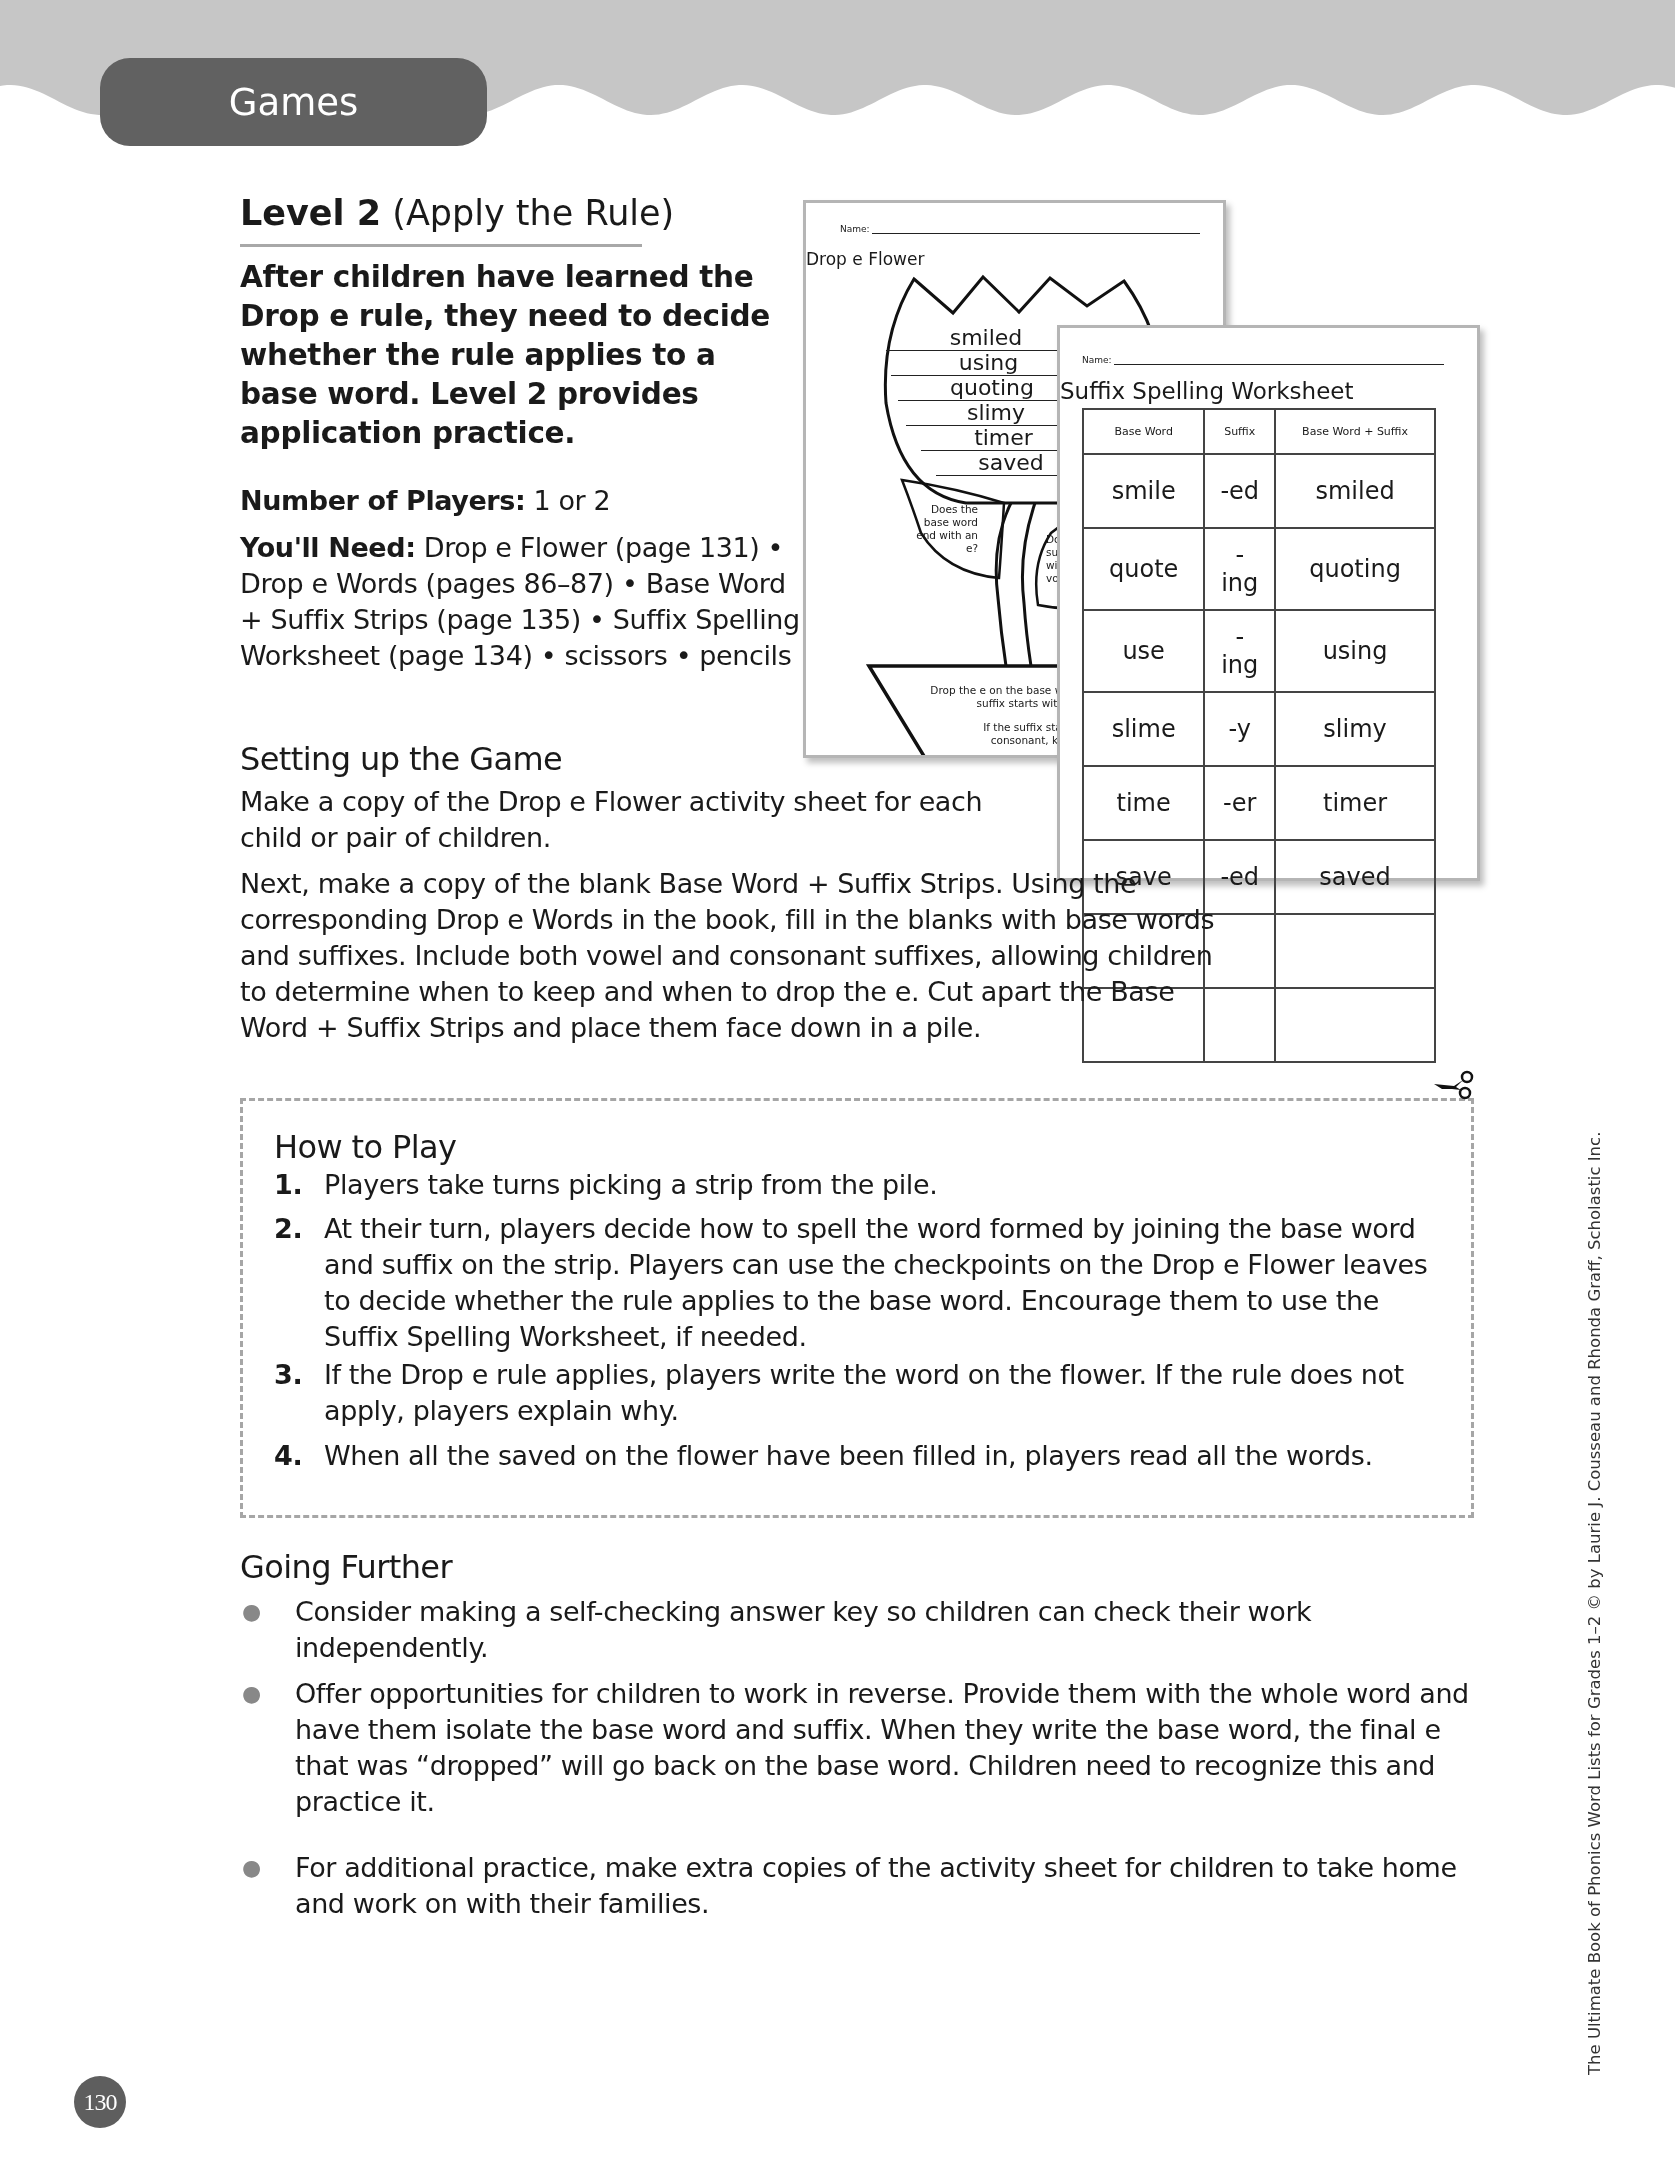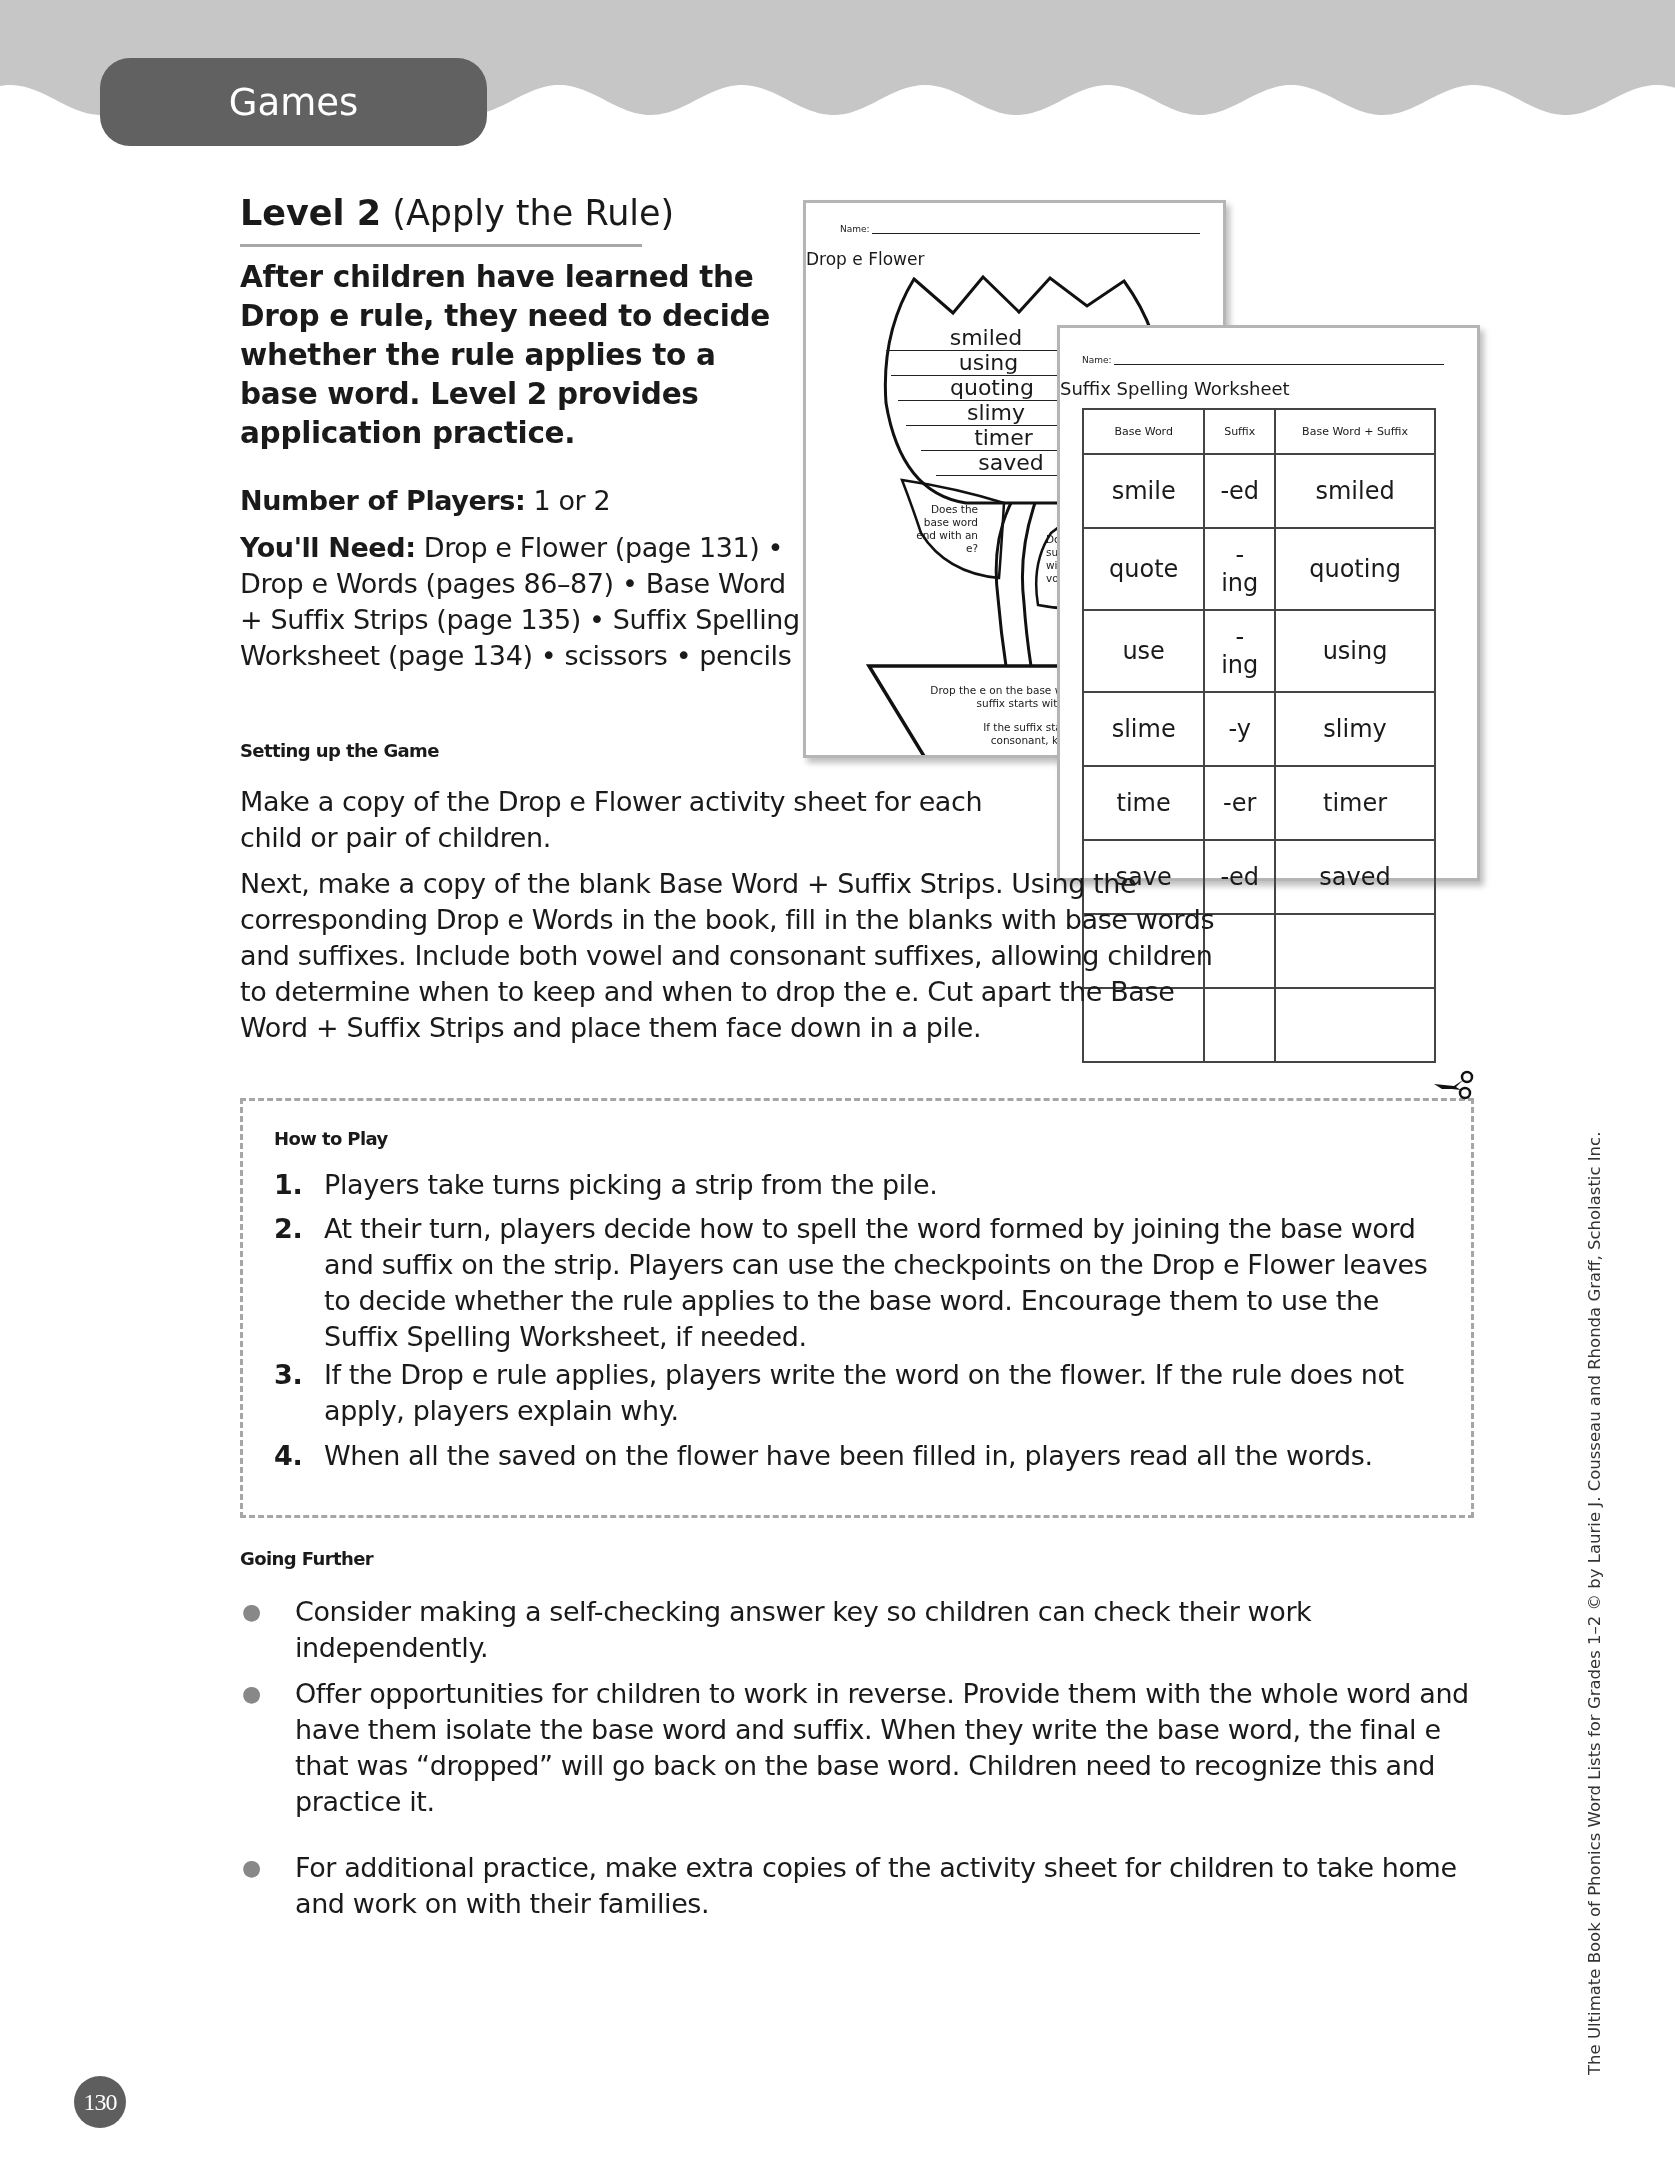--- a/index.html
+++ b/index.html
@@ -11,21 +11,21 @@
           color:#fff; font-size:37px; display:flex; align-items:center; justify-content:center;
           font-family:"DejaVu Sans", sans-serif; }
   .h-level { left:240px; top:193px; font-size:35px; white-space:nowrap; font-family:"DejaVu Sans", sans-serif; }
   .h-level b { font-weight:bold; }
   .h-underline { left:240px; top:244px; width:402px; height:3px; background:#a8a8a8; }
   .intro { left:240px; top:258px; width:540px; font-size:29.5px; font-weight:bold; line-height:39px; font-family:"DejaVu Sans", sans-serif; letter-spacing:-0.3px; }
   .body-txt { font-size:27px; line-height:36px; font-family:"DejaVu Sans", sans-serif; font-weight:normal; letter-spacing:-0.4px; }
   .players { left:240px; top:483px; width:560px; }
   .needs { left:240px; top:530px; width:560px; }
   .lbl { font-weight:bold; }
-  .sub-h { font-size:18px; font-weight:bold; font-family:"DejaVu Sans", sans-serif; letter-spacing:-0.6px; }
+  .sub-h { font-size:32px; font-weight:normal; font-family:"DejaVu Sans", sans-serif; letter-spacing:-0.6px; }
   .setup-h { left:240px; top:740px; }
   .setup-p1 { left:240px; top:784px; width:790px; }
   .setup-p2 { left:240px; top:866px; width:1240px; }
   
   .sheet { background:#fff; border:3px solid #b5b5b5; box-shadow:4px 5px 6px rgba(0,0,0,0.25); }
   .flower { left:803px; top:200px; width:417px; height:552px; }
   .suffix { left:1057px; top:325px; width:417px; height:550px; }
   .name-line { font-size:9px; font-family:"DejaVu Sans", sans-serif; display:flex; align-items:flex-end; }
   .name-line .ln { flex:1; border-bottom:1.5px solid #222; margin-left:2px; height:9px; }
   .sheet-title { font-size:17px; font-family:"DejaVu Sans", sans-serif; text-align:left; }
@@ -109,21 +109,21 @@
   <div class="abs leaf-txt" style="left:240px;top:330px;width:60px;text-align:left;overflow:hidden;height:56px;">Does the suffix start with a vowel?</div>
   <div class="abs pot-txt" style="left:105px;top:481px;width:200px;overflow:hidden;height:30px;">Drop the e on the base word if the suffix starts with a vowel.</div>
   <div class="abs pot-txt" style="left:125px;top:518px;width:180px;overflow:hidden;height:30px;">If the suffix starts with a consonant, keep the e.</div>
 </div>
 
 <div class="abs sheet suffix">
   <div class="abs name-line" style="left:22px;top:27px;width:362px;">
     <span>Name:</span>
       <span class="ln"></span>
   </div>
-  <div class="abs sheet-title" style="left:0;top:50px;width:417px;font-size:18px;">Suffix Spelling Worksheet</div>
+  <div class="abs sheet-title" style="left:0;top:50px;width:417px;font-size:23px;">Suffix Spelling Worksheet</div>
   <table class="sw" id="sw-table">
     <colgroup>
         <col class="c1">
         <col class="c2">
         <col class="c3">
       </colgroup>
     <thead>
       <tr>
         <th>Base Word</th>
         <th>Suffix</th>

